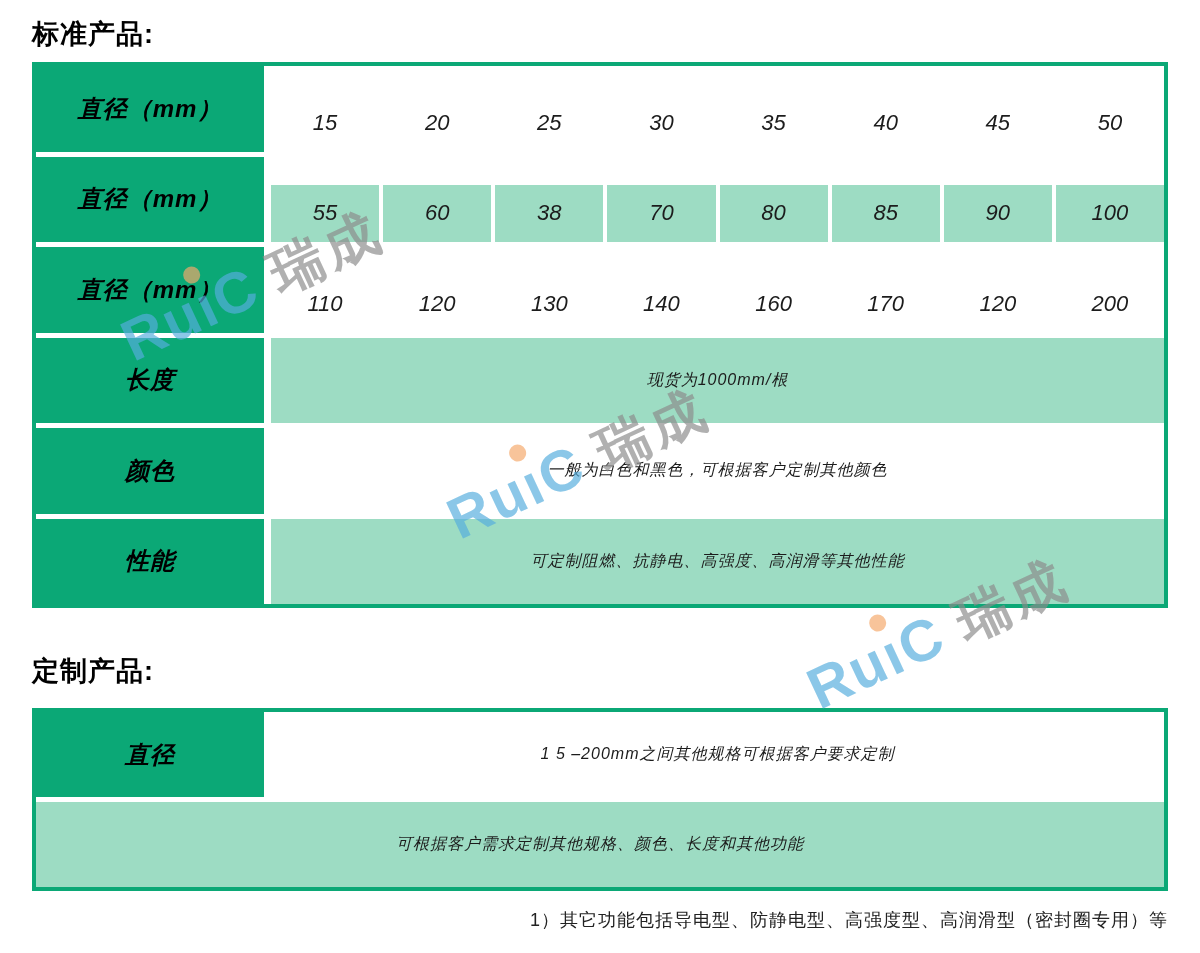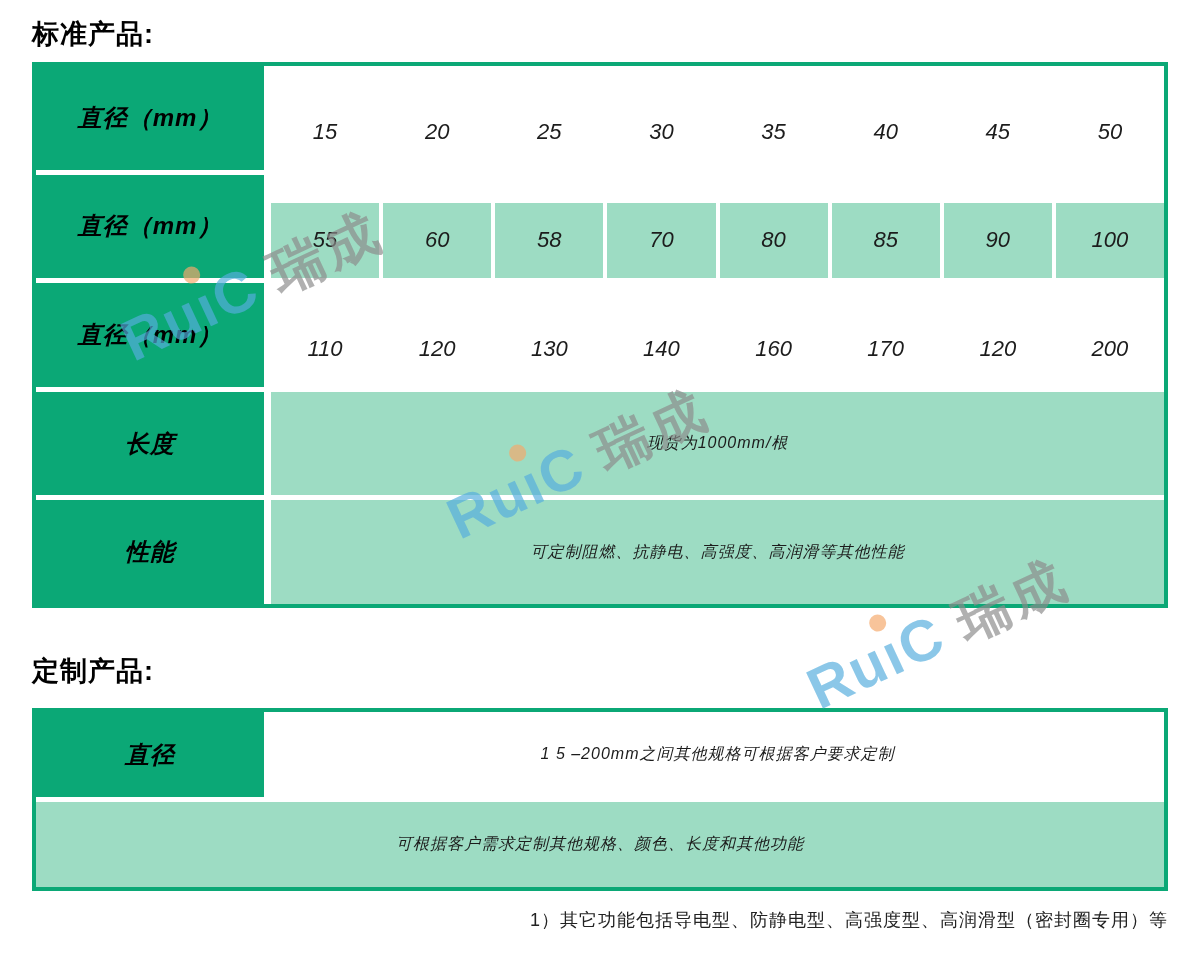--- a/index.html
+++ b/index.html
@@ -67,21 +67,21 @@
         <div class="cell bg-white">45</div>
         <div class="cell bg-white">50</div>
       </div>
     </div>
 
     <div class="row">
       <div class="cell label-cell">直径（mm）</div>
       <div class="vals">
         <div class="cell bg-green">55</div>
         <div class="cell bg-green">60</div>
-        <div class="cell bg-green">58</div>
+        <div class="cell bg-green">38</div>
         <div class="cell bg-green">70</div>
         <div class="cell bg-green">80</div>
         <div class="cell bg-green">85</div>
         <div class="cell bg-green">90</div>
         <div class="cell bg-green">100</div>
       </div>
     </div>
 
     <div class="row">
       <div class="cell label-cell">直径（mm）</div>
@@ -95,20 +95,24 @@
         <div class="cell bg-white">120</div>
         <div class="cell bg-white">200</div>
       </div>
     </div>
 
     <div class="row">
       <div class="cell label-cell">长度</div>
       <div class="cell text-cell bg-green">现货为1000mm/根</div>
     </div>
 
+    <div class="row">
+      <div class="cell label-cell">颜色</div>
+      <div class="cell text-cell bg-white">一般为白色和黑色，可根据客户定制其他颜色</div>
+    </div>
 
     <div class="row">
       <div class="cell label-cell">性能</div>
       <div class="cell text-cell bg-green">可定制阻燃、抗静电、高强度、高润滑等其他性能</div>
     </div>
 
   </div>
 
   <div class="sec-title" id="title-custom">定制产品:</div>
 

